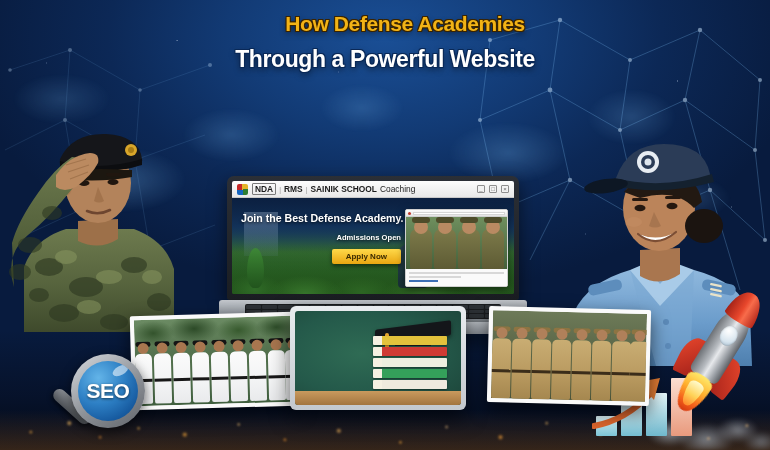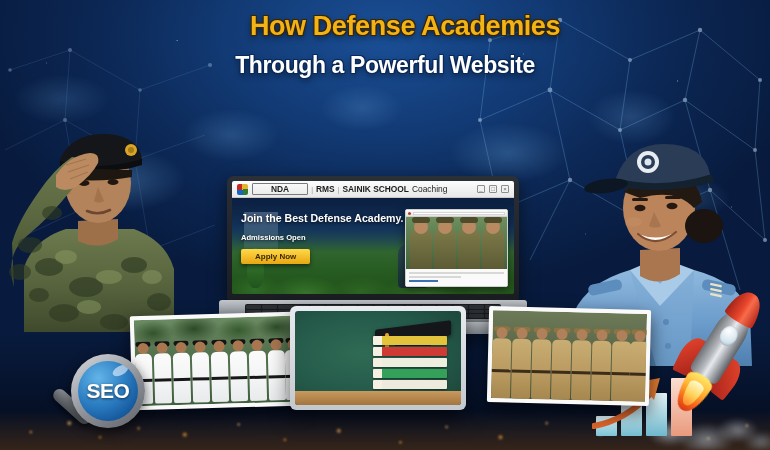--- a/index.html
+++ b/index.html
@@ -64,21 +64,21 @@
       radial-gradient(circle .8px at 68% 12%, #d9ecff, transparent),
       radial-gradient(circle .8px at 76% 52%, #bcd9ff, transparent),
       radial-gradient(circle 1px at 88% 18%, #e2f0ff, transparent),
       radial-gradient(circle .8px at 95% 46%, #c8e2ff, transparent); }
 
   
   .headline { position:absolute; top:13px; left:0; right:0; text-align:center; z-index:40;
     line-height:1.0; }
   .hl-1, .hl-2, .hl-3 { font-weight:700; letter-spacing:-.4px; white-space:nowrap;
     font-family:"Liberation Sans", sans-serif; }
-  .hl-1 { font-size:27px; color:#f2b316;
+  .hl-1 { font-size:21px; color:#f2b316;
     text-shadow:0 0 1px #4a2d00, 1px 1px 0 #3a2400, -1px 1px 0 #3a2400,
       1px -1px 0 #3a2400, -1px -1px 0 #3a2400, 0 3px 6px rgba(0,0,0,.6);padding-left:40px; }
   .hl-2 { font-size:26px; color:#ffffff; margin-top:6px;
     text-shadow:0 0 1px #0a2550, 1px 1px 0 #0b2a58, -1px 1px 0 #0b2a58,
       1px -1px 0 #0b2a58, -1px -1px 0 #0b2a58, 0 3px 6px rgba(0,0,0,.55); }
   .hl-3 { font-size:23px; color:#ffffff; margin-top:14px;
     text-shadow:0 0 1px #0a2550, 1px 1px 0 #0b2a58, -1px 1px 0 #0b2a58,
       1px -1px 0 #0b2a58, -1px -1px 0 #0b2a58, 0 3px 6px rgba(0,0,0,.55); }
 
   
@@ -95,21 +95,21 @@
     overflow:hidden; position:relative; }
 
   .site-topbar { height:17px; background:linear-gradient(180deg,#fdfdfd,#e8e8e8);
     border-bottom:1px solid #c9c9c9; display:flex; align-items:center;
     padding:0 5px; gap:4px; }
   .site-logo { width:11px; height:11px; border-radius:2px; flex:none;
     background:conic-gradient(#e4b429 0 25%, #2e7d32 0 50%, #1565c0 0 75%, #c62828 0 100%); }
   .site-title { display:flex; align-items:center; gap:3px; font-size:8.4px; color:#1b1b1b;
     font-weight:600; white-space:nowrap; }
   .site-title .sep { color:#9a9a9a; font-weight:400; font-size:7px; }
-  .site-title .boxed { border:1px solid #7a7a7a; padding:0 18px; border-radius:1px; font-weight:700; }
+  .site-title .boxed { border:1px solid #7a7a7a; padding:0 2px; border-radius:1px; font-weight:700; }
   .site-title .lite { font-weight:400; }
   .win-ctrls { margin-left:auto; display:flex; gap:4px; }
   .win-ctrls span { width:8px; height:8px; border:1px solid #8e8e8e; border-radius:1px;
     font-size:6px; line-height:7px; text-align:center; color:#666; background:#f2f2f2; }
 
   .site-hero { position:relative; height:calc(100% - 17px);
     background:
       linear-gradient(180deg, rgba(10,30,62,.92) 0%, rgba(12,36,72,.55) 36%, rgba(20,60,30,.25) 58%, rgba(26,74,26,.1) 100%),
       linear-gradient(180deg,#17365f 0%,#1d4a78 30%,#3f7a3a 56%,#2f6a2c 78%,#27561f 100%);
     overflow:hidden; }
@@ -126,21 +126,21 @@
       linear-gradient(180deg, rgba(40,95,32,.0), rgba(34,84,26,.95)); }
   .hero-tree { position:absolute; left:15px; bottom:6px; width:17px; height:40px;
     background:linear-gradient(180deg,#3e8a35,#20521c);
     border-radius:50% 50% 40% 40%/60% 60% 40% 40%; opacity:.9; }
   .hero-person { position:absolute; right:86px; bottom:6px; width:30px; height:44px;
     background:linear-gradient(180deg, #2a4256 0%, #1d3246 60%, #16283a 100%);
     border-radius:10px 10px 4px 4px; opacity:.85; }
   .hero-person::before { content:""; position:absolute; left:7px; top:-8px; width:15px; height:15px;
     border-radius:50%; background:#8a6348; }
 
-  .hero-copy { position:absolute; left:9px; top:14px; width:160px; text-align:left; }
+  .hero-copy { position:absolute; left:9px; top:14px; width:160px; text-align:right; }
   .hero-h1 { font-size:10.6px; font-weight:700; color:#fff; white-space:nowrap;
     text-shadow:0 1px 3px rgba(0,0,0,.75); }
   .hero-sub { font-size:7.6px; font-weight:700; color:#ffffff; margin-top:9px;
     text-shadow:0 1px 3px rgba(0,0,0,.8); }
   .hero-cta { display:inline-block; margin-top:7px; padding:3px 14px; border-radius:2px;
     background:linear-gradient(180deg,#ffd94a,#e9a611); color:#3a2a00; font-size:8px;
     font-weight:700; box-shadow:0 2px 4px rgba(0,0,0,.5); cursor:pointer; white-space:nowrap; }
 
   .hero-video { position:absolute; right:6px; top:11px; width:103px; height:78px;
     background:#f3f3f3; border:1px solid #d0d0d0; border-radius:2px; overflow:hidden;

